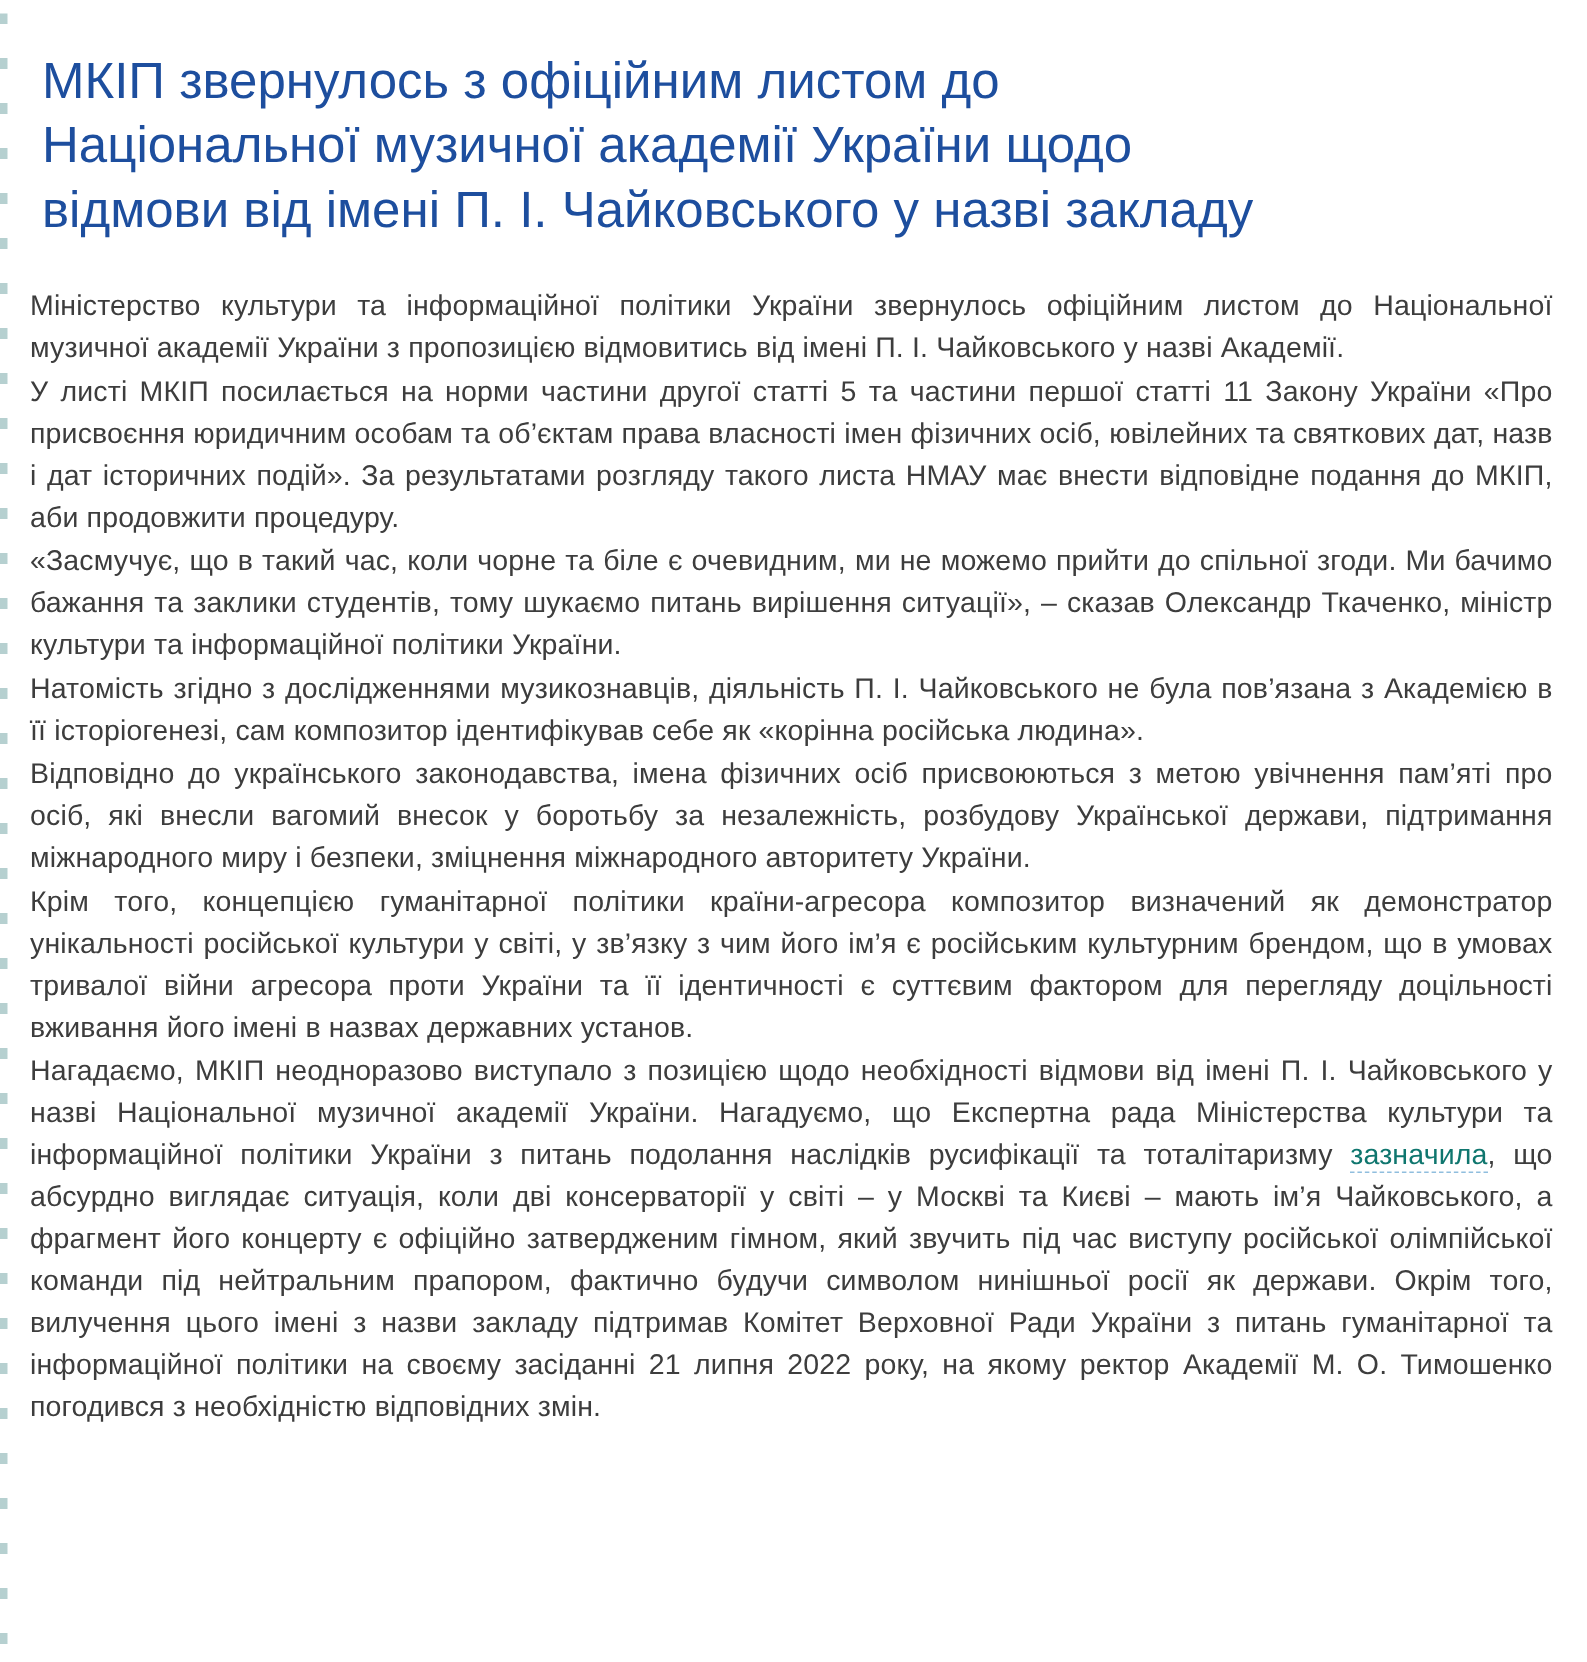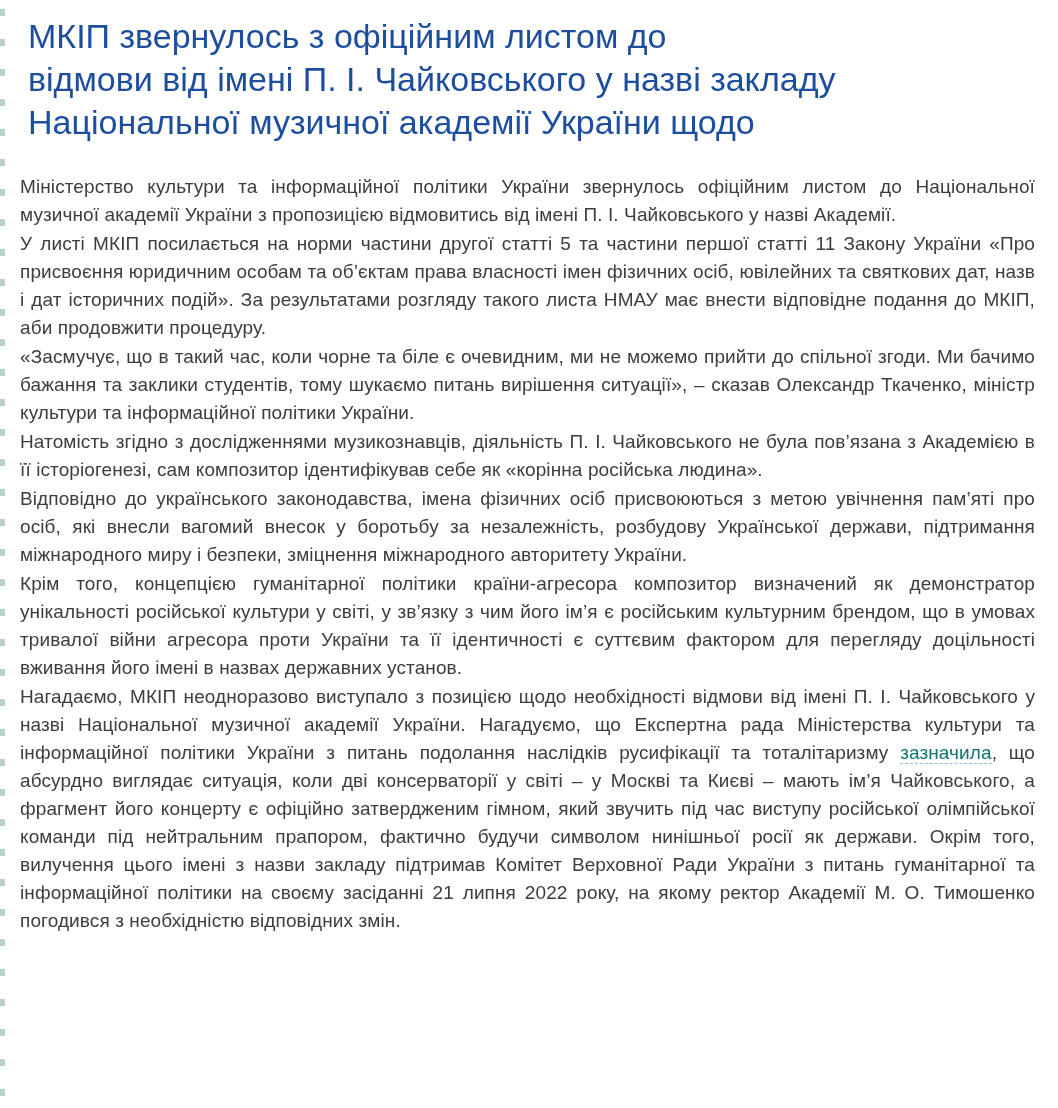--- a/index.html
+++ b/index.html
@@ -21,21 +21,21 @@
     top: 9px;
     bottom: 0;
     width: 5px;
     background: repeating-linear-gradient(
       to bottom,
       #b6d0d0 0px, #b6d0d0 7px,
       transparent 7px, transparent 30px
     );
   }
   article.news {
-    padding: 15px 23px 30px 20px;
+    padding: 33px 23px 30px 20px;
   }
   h1.title {
     margin: 0 0 0 8px;
     font-size: 34px;
     line-height: 43px;
     font-weight: 400;
     color: #1d4e9e;
     letter-spacing: 0;
   }
   h1.title .tline { display: block; }
@@ -61,22 +61,22 @@
 <body>
 
 <div class="page">
 
   <div class="left-dashes"></div>
 
   <article class="news">
 
     <h1 class="title">
       <span class="tline">МКІП звернулось з офіційним листом до</span>
+      <span class="tline">Національної музичної академії України щодо</span>
       <span class="tline">відмови від імені П. І. Чайковського у назві закладу</span>
-      <span class="tline">Національної музичної академії України щодо</span>
     </h1>
 
     <p class="body-par first">Міністерство культури та інформаційної політики України звернулось офіційним листом до Національної музичної академії України з пропозицією відмовитись від імені П. І. Чайковського у назві Академії.</p>
 
     <p class="body-par">У листі МКІП посилається на норми частини другої статті 5 та частини першої статті 11 Закону України «Про присвоєння юридичним особам та об’єктам права власності імен фізичних осіб, ювілейних та святкових дат, назв і дат історичних подій». За результатами розгляду такого листа НМАУ має внести відповідне подання до МКІП, аби продовжити процедуру.</p>
 
     <p class="body-par">«Засмучує, що в такий час, коли чорне та біле є очевидним, ми не можемо прийти до спільної згоди. Ми бачимо бажання та заклики студентів, тому шукаємо питань вирішення ситуації», – сказав Олександр Ткаченко, міністр культури та інформаційної політики України.</p>
 
     <p class="body-par">Натомість згідно з дослідженнями музикознавців, діяльність П. І. Чайковського не була пов’язана з Академією в її історіогенезі, сам композитор ідентифікував себе як «корінна російська людина».</p>
 

